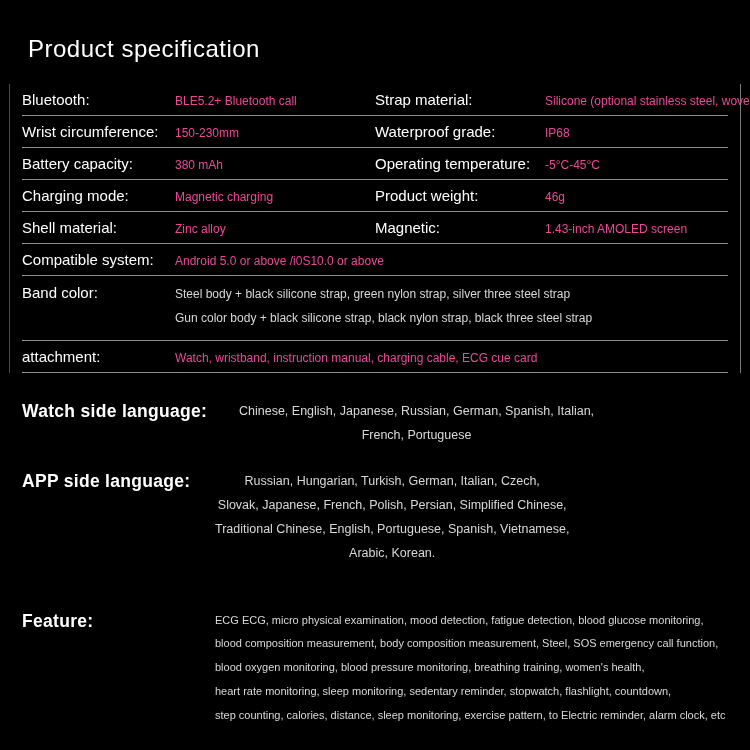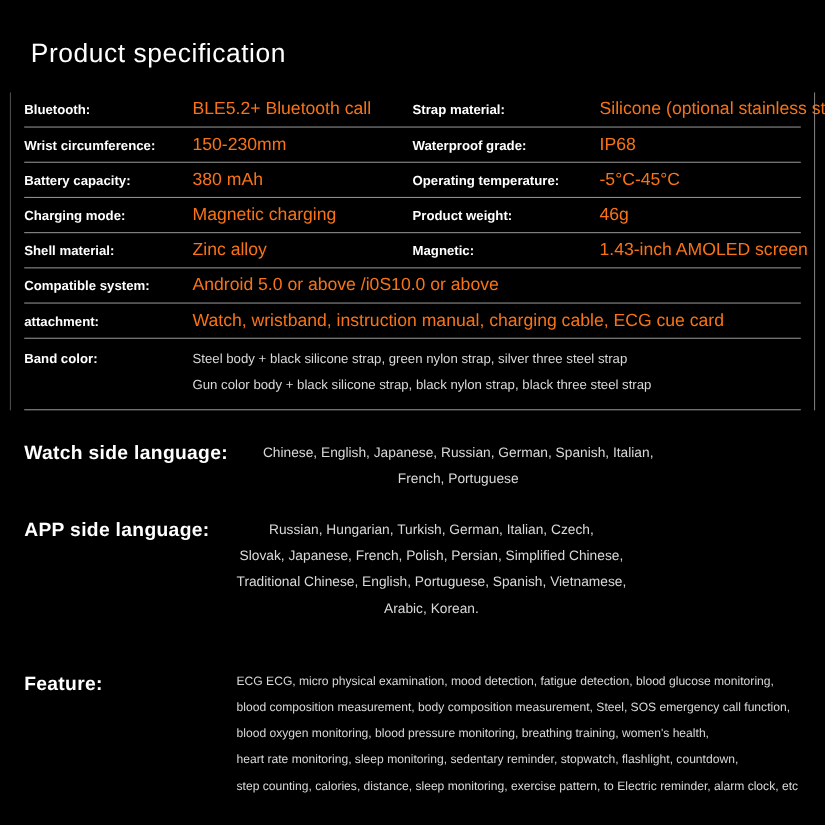--- a/index.html
+++ b/index.html
@@ -35,32 +35,32 @@
     min-height: 31px;
     border-bottom: 1px solid #8c8c8c;
   }
   .cellgroup {
     display: flex;
     align-items: baseline;
   }
   .cellgroup.half { flex: 1 1 50%; min-width: 0; }
   .cellgroup.full { flex: 1 1 100%; min-width: 0; }
   .spec-label {
-    font-weight: bold;
-    font-size: 12px;
+    font-weight: normal;
+    font-size: 15px;
     color: #ffffff;
     flex: 0 0 auto;
     white-space: nowrap;
     padding-right: 6px;
   }
   .w1 { min-width: 147px; }
   .w2 { min-width: 164px; }
   .spec-value {
-    font-size: 16px;
-    color: #f97316;
+    font-size: 12px;
+    color: #ec4899;
     white-space: nowrap;
   }
   .spec-row.tall {
     align-items: flex-start;
     min-height: 58px;
     padding-top: 6px;
   }
   .spec-row.tall .multival {
     font-size: 12px;
     color: #d9d9d9;
@@ -154,34 +154,34 @@
     </div>
   </div>
 
   <div class="spec-row">
     <div class="cellgroup full">
       <span class="spec-label w1">Compatible system:</span>
       <span class="spec-value">Android  5.0 or above /i0S10.0 or above</span>
     </div>
   </div>
 
-  <div class="spec-row">
-    <div class="cellgroup full">
-      <span class="spec-label w1">attachment:</span>
-      <span class="spec-value">Watch, wristband, instruction manual, charging cable, ECG cue card</span>
-    </div>
-  </div>
-
   <div class="spec-row tall">
     <div class="cellgroup full">
       <span class="spec-label w1">Band color:</span>
       <span class="multival">
         <span>Steel body + black silicone strap, green nylon strap, silver three steel strap</span><br>
         <span>Gun color body + black silicone strap, black nylon strap, black three steel strap</span>
       </span>
+    </div>
+  </div>
+
+  <div class="spec-row">
+    <div class="cellgroup full">
+      <span class="spec-label w1">attachment:</span>
+      <span class="spec-value">Watch, wristband, instruction manual, charging cable, ECG cue card</span>
     </div>
   </div>
 
 </div>
 
 <div class="section sec-watch">
   <div class="section-label">Watch side language:</div>
   <div class="section-lines lang-lines">
     <span>Chinese, English, Japanese, Russian, German, Spanish, Italian,</span><br>
     <span>French, Portuguese</span>

